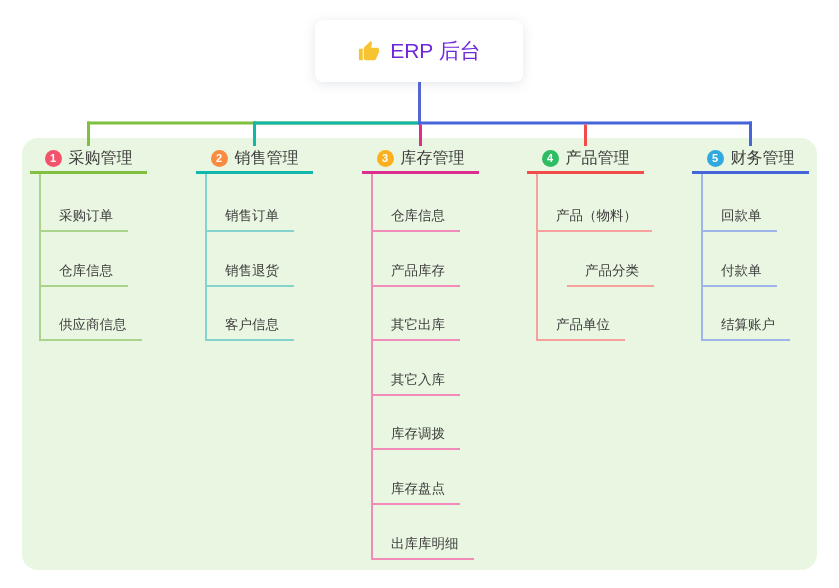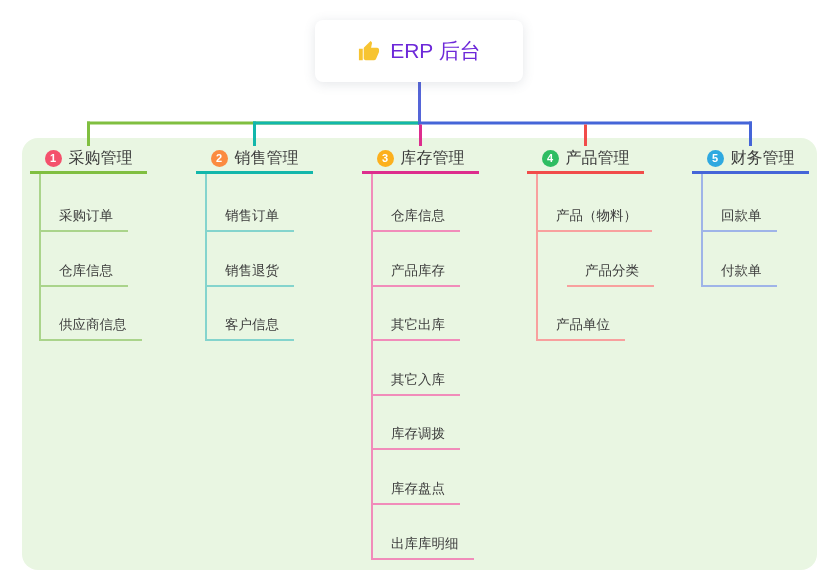--- a/index.html
+++ b/index.html
@@ -141,15 +141,18 @@
         <span class="num-badge" style="background: rgb(47, 169, 224);">5</span>
         <span>财务管理</span>
       </div>
       <div class="child-col" style="left: 701px; border-left-color: rgb(159, 180, 232);">
         <div class="child-node" style="border-bottom-color: rgb(159, 180, 232);">
           <span>回款单</span>
         </div>
         <div class="child-node" style="border-bottom-color: rgb(159, 180, 232);">
           <span>付款单</span>
         </div>
+        <div class="child-node" style="border-bottom-color: rgb(159, 180, 232);">
+          <span>结算账户</span>
+        </div>
       </div>
     </div>
 </div>
 
 </body></html>

